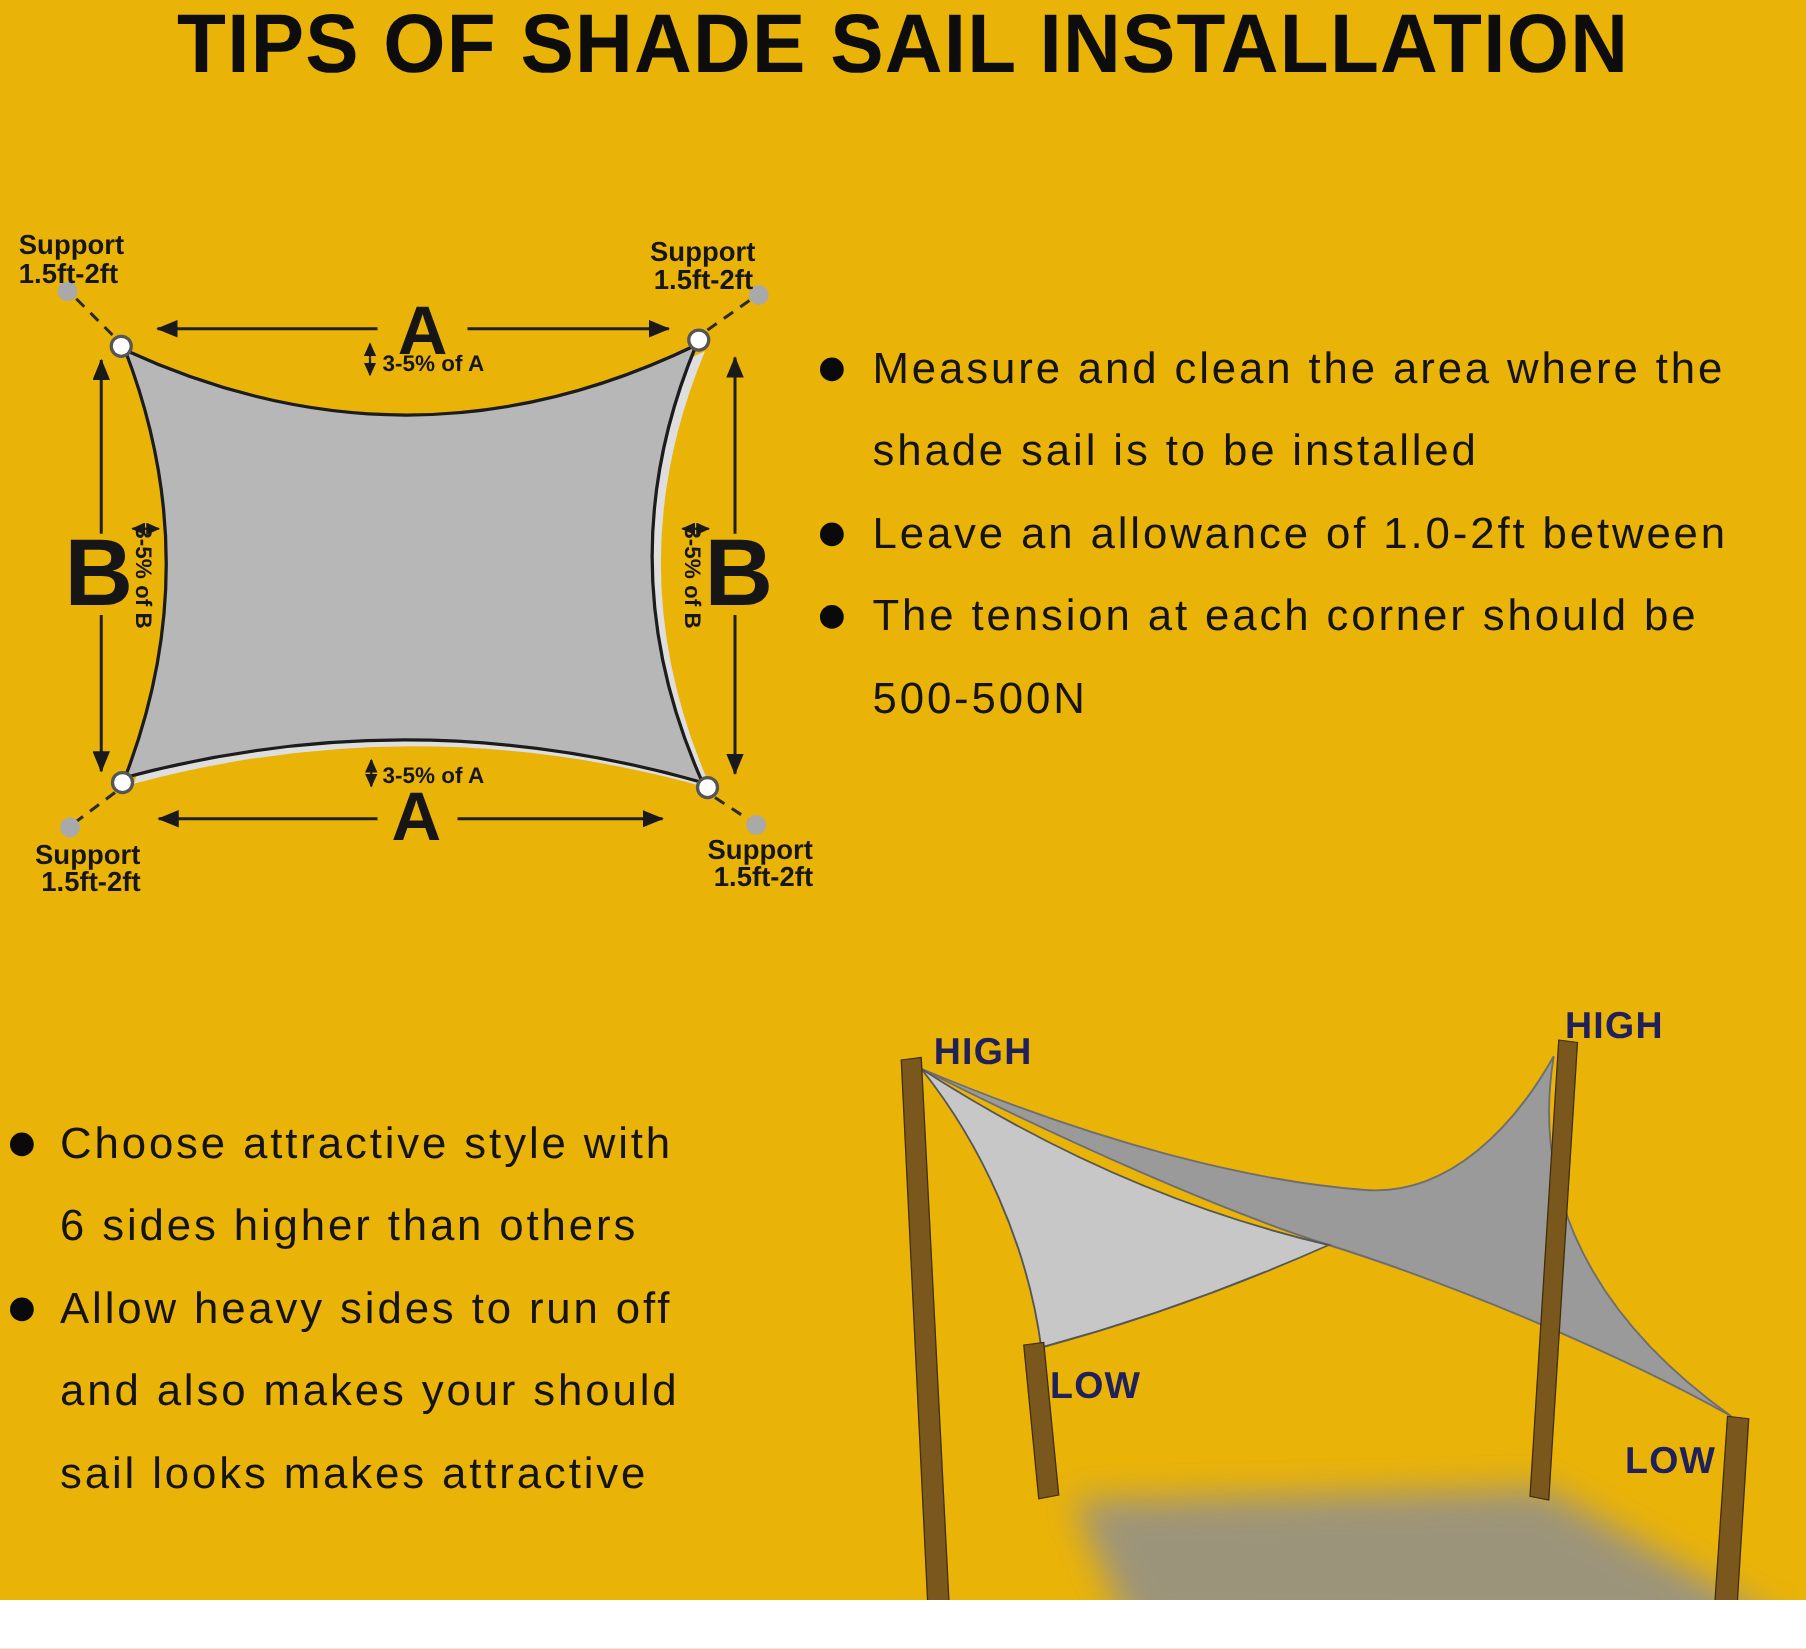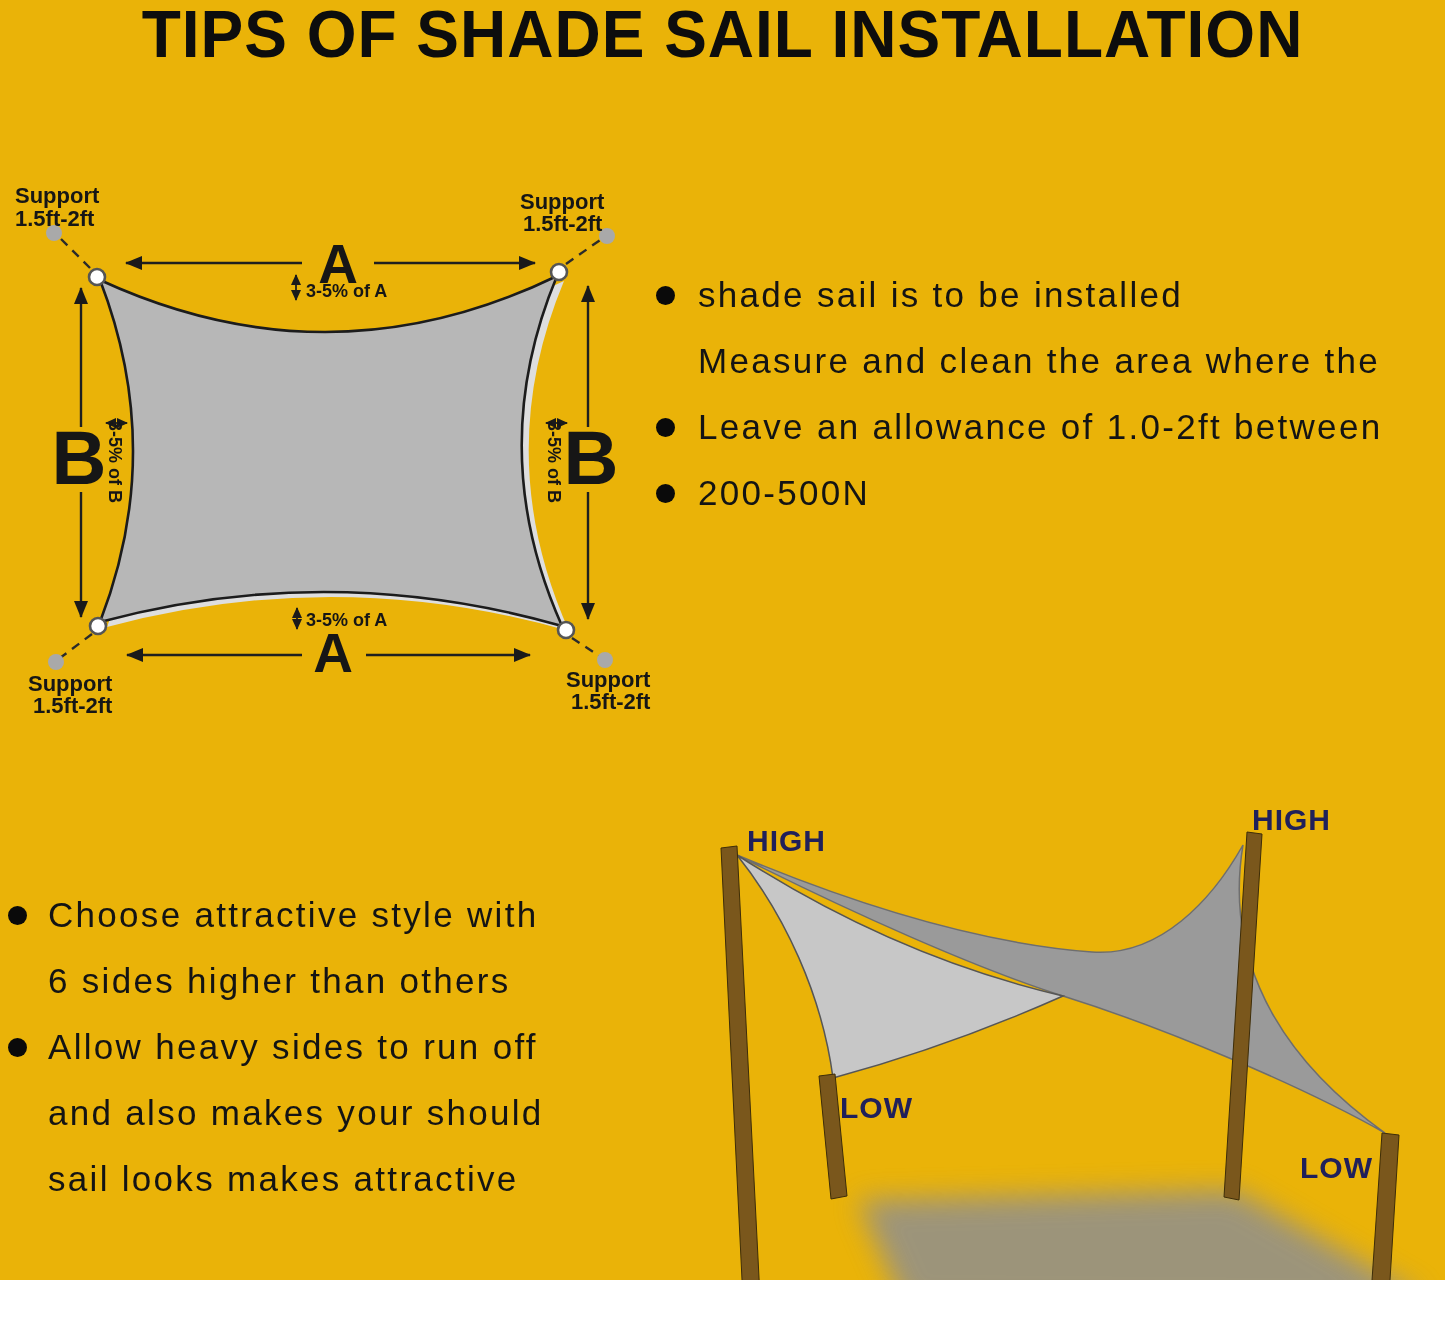--- a/index.html
+++ b/index.html
@@ -100,34 +100,35 @@
     <text class="biglabB" x="591" y="484" text-anchor="middle">B</text>
     <path class="smline" d="M556,423 L546,423" marker-end="url(#ahS)"></path>
     <path class="smline" d="M556,423 L567,423" marker-end="url(#ahS)"></path>
     <text class="smlab" x="554" y="462" dy="0.35em" text-anchor="middle" transform="rotate(90 554 462)">3-5% of B</text>
   </svg>
 
   <div class="tips tips-right" style="left:656px;top:262px;">
     <div class="tip">
       <span class="dot"></span>
       <div class="tlines">
+        <div class="tline">Measure and clean the area where the</div>
         <div class="tline">shade sail is to be installed</div>
-        <div class="tline">Measure and clean the area where the</div>
       </div>
     </div>
     <div class="tip">
       <span class="dot"></span>
       <div class="tlines">
         <div class="tline">Leave an allowance of 1.0-2ft between</div>
       </div>
     </div>
     <div class="tip">
       <span class="dot"></span>
       <div class="tlines">
-        <div class="tline">200-500N</div>
+        <div class="tline">The tension at each corner should be</div>
+        <div class="tline">500-500N</div>
       </div>
     </div>
   </div>
 
   <div class="tips tips-left" style="left:8px;top:882px;">
     <div class="tip">
       <span class="dot"></span>
       <div class="tlines">
         <div class="tline">Choose attractive style with</div>
         <div class="tline">6 sides higher than others</div>

